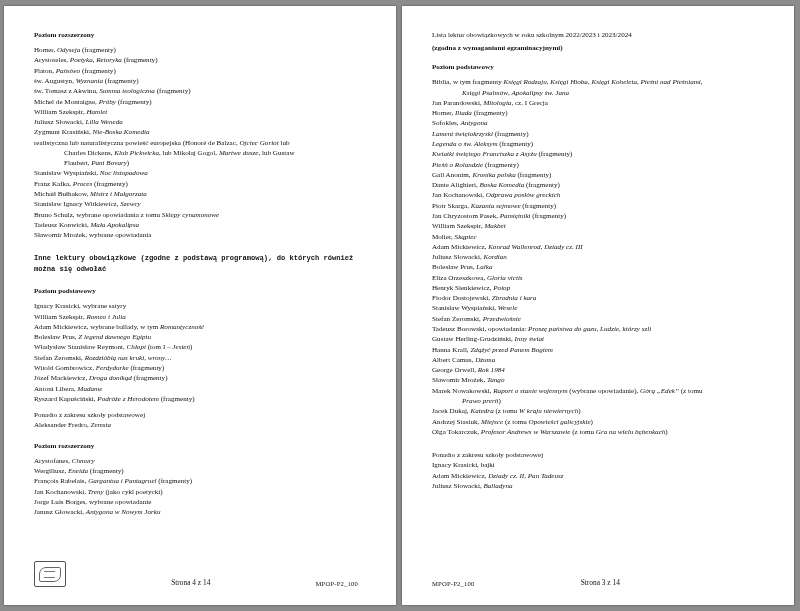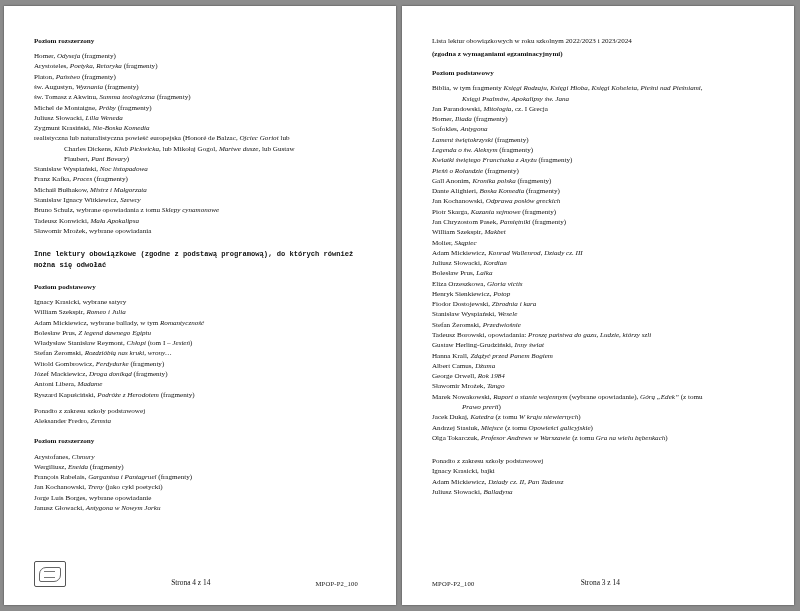--- a/index.html
+++ b/index.html
@@ -20,21 +20,21 @@
     gap: 6px;
     padding: 6px 4px;
     box-sizing: border-box;
   }
   .page {
     position: relative;
     background: #ffffff;
     width: 392px;
     height: 599px;
     box-sizing: border-box;
-    padding: 30px 26px 30px 30px;
+    padding: 24px 26px 30px 30px;
     box-shadow: 0 0 2px rgba(0,0,0,0.5);
     overflow: hidden;
   }
   .page-inner {
     font-size: 7.1px;
     line-height: 10.1px;
     color: #111;
   }
   .section-head {
     font-weight: bold;
@@ -123,20 +123,21 @@
     <div class="page-inner">
 
       <div class="section-head">Poziom rozszerzony</div>
 
       <div class="entry">Homer, <i>Odyseja</i> (fragmenty)</div>
       <div class="entry">Arystoteles, <i>Poetyka</i>, <i>Retoryka</i> (fragmenty)</div>
       <div class="entry">Platon, <i>Państwo</i> (fragmenty)</div>
       <div class="entry">św. Augustyn, <i>Wyznania</i> (fragmenty)</div>
       <div class="entry">św. Tomasz z Akwinu, <i>Summa teologiczna</i> (fragmenty)</div>
       <div class="entry">Michel de Montaigne, <i>Próby</i> (fragmenty)</div>
+      <div class="entry">William Szekspir, <i>Hamlet</i></div>
       <div class="entry">Juliusz Słowacki, <i>Lilla Weneda</i></div>
       <div class="entry">Zygmunt Krasiński, <i>Nie-Boska Komedia</i></div>
       <div class="entry">realistyczna lub naturalistyczna powieść europejska (Honoré de Balzac, <i>Ojciec Goriot</i> lub</div>
       <div class="entry indent1">Charles Dickens, <i>Klub Pickwicka</i>, lub Mikołaj Gogol, <i>Martwe dusze</i>, lub Gustaw</div>
       <div class="entry indent2">Flaubert, <i>Pani Bovary</i>)</div>
       <div class="entry">Stanisław Wyspiański, <i>Noc listopadowa</i></div>
       <div class="entry">Franz Kafka, <i>Proces</i> (fragmenty)</div>
       <div class="entry">Michaił Bułhakow, <i>Mistrz i Małgorzata</i></div>
       <div class="entry">Stanisław Ignacy Witkiewicz, <i>Szewcy</i></div>
       <div class="entry">Bruno Schulz, wybrane opowiadania z tomu <i>Sklepy cynamonowe</i></div>

